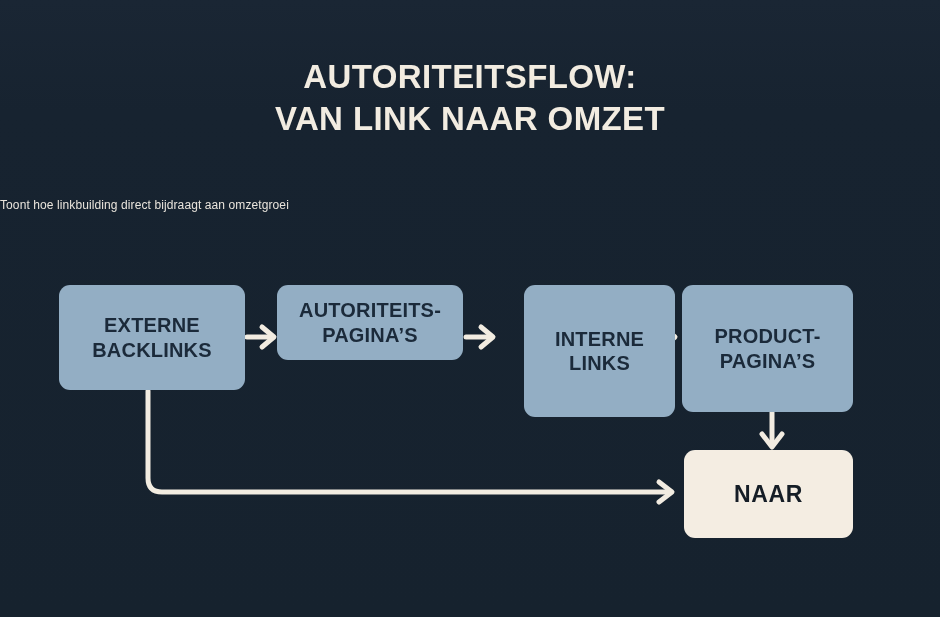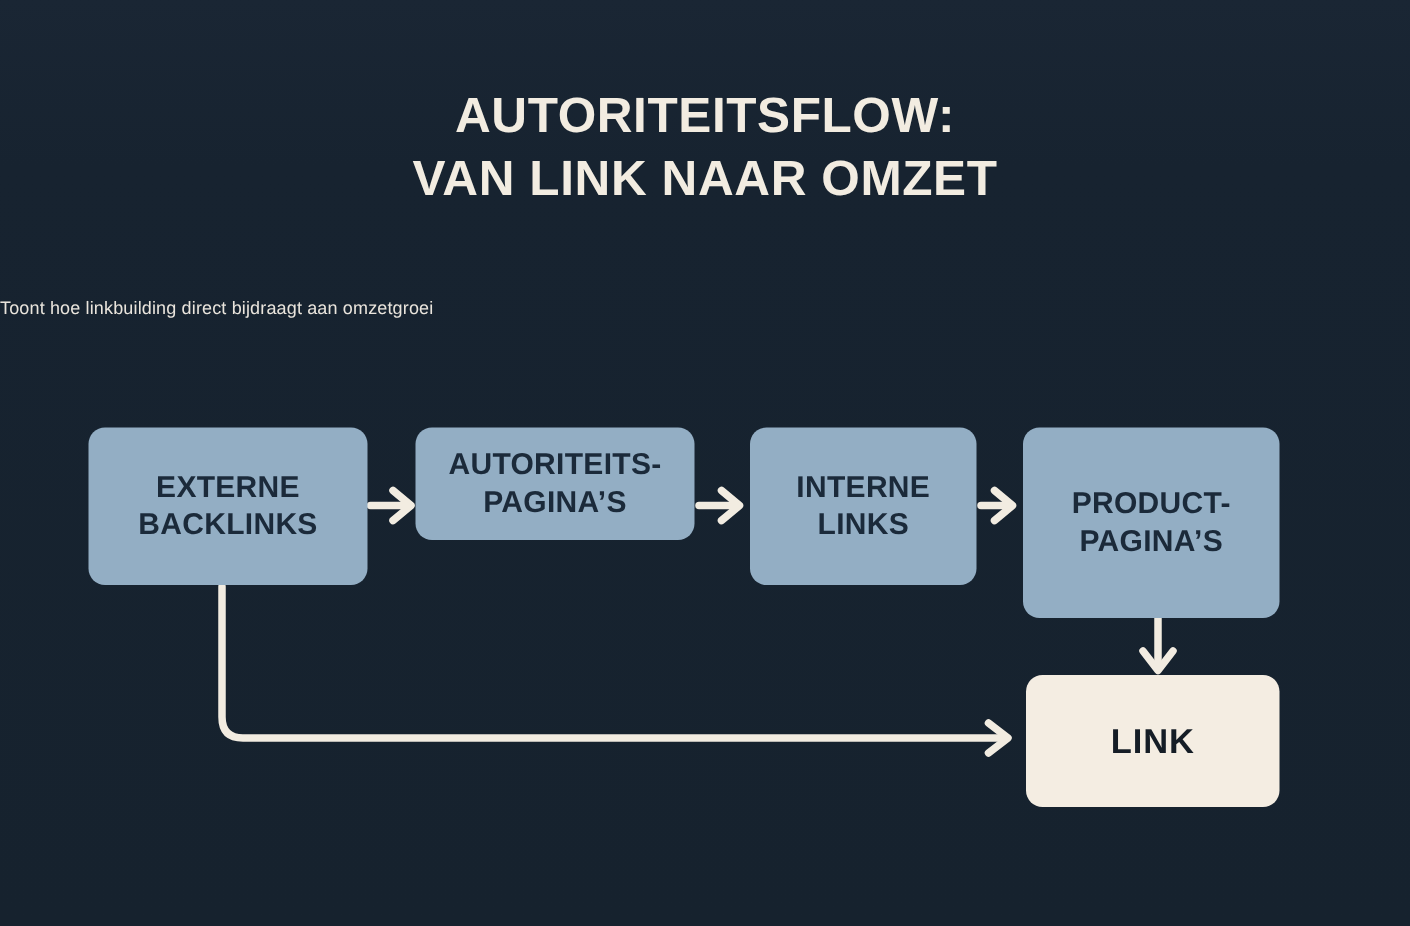--- a/index.html
+++ b/index.html
@@ -67,21 +67,21 @@
   }
   .node.goal {
     background: #f4ede2;
     color: #151d26;
     font-size: 23px;
     letter-spacing: 0.6px;
   }
 
   #node-0 { left: 59px;  top: 285px; width: 186px; height: 105px; }
   #node-1 { left: 277px; top: 285px; width: 186px; height: 75px; }
-  #node-2 { left: 500px; top: 285px; width: 151px; height: 105px; }
+  #node-2 { left: 524px; top: 285px; width: 151px; height: 132px; }
   #node-3 { left: 682px; top: 285px; width: 171px; height: 127px; }
   #node-4 { left: 684px; top: 450px; width: 169px; height: 88px; }
 
   
   #wires {
     position: absolute;
     left: 0;
     top: 0;
     width: 940px;
     height: 617px;
@@ -133,15 +133,15 @@
 
   <div class="node step" id="node-1">AUTORITEITS-
 PAGINA’S</div>
 
   <div class="node step" id="node-2">INTERNE
 LINKS</div>
 
   <div class="node step" id="node-3">PRODUCT-
 PAGINA’S</div>
 
-  <div class="node goal" id="node-4">LINK</div>
+  <div class="node goal" id="node-4">NAAR</div>
 
 </div>
 
 </body></html>

